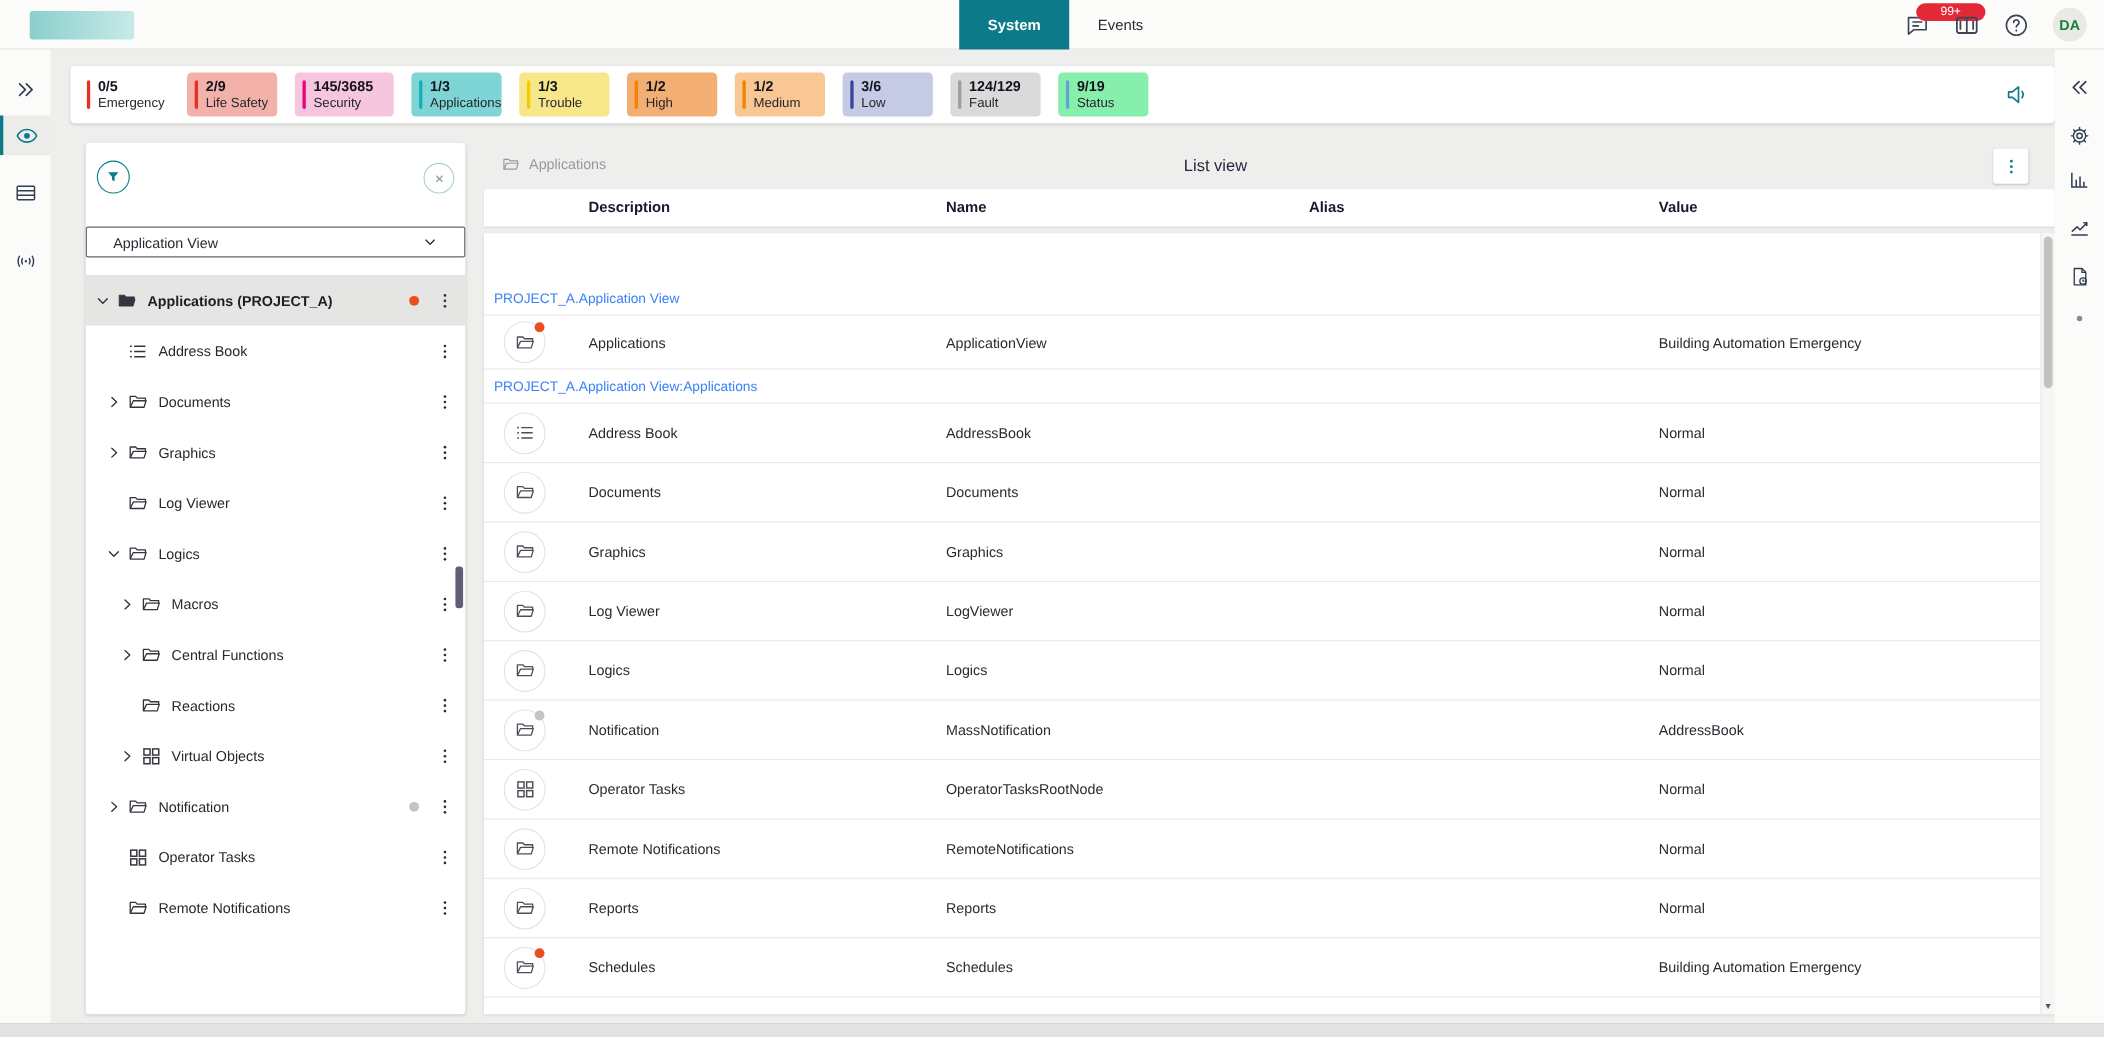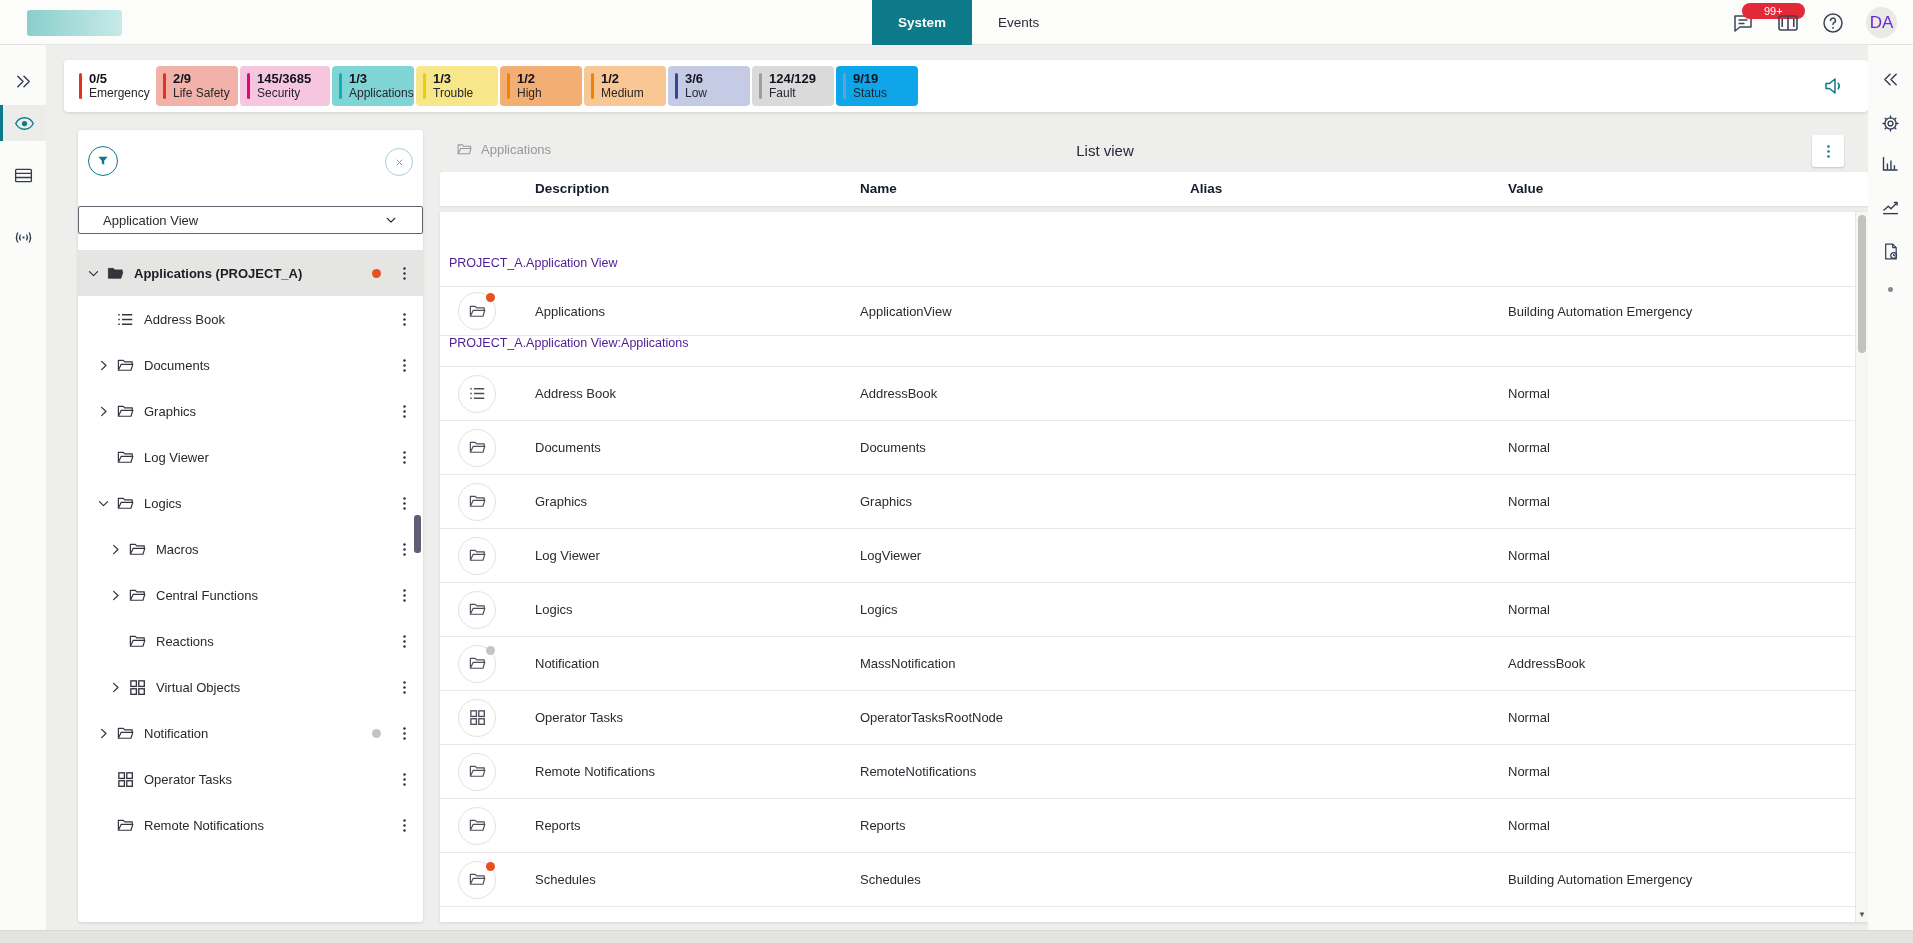--- a/index.html
+++ b/index.html
@@ -10,33 +10,33 @@
   
   .topbar{position:absolute;left:0;top:0;width:1913px;height:45px;background:#fcfcfa;border-bottom:1px solid #e3e3e1;z-index:6}
   .logo{position:absolute;left:27px;top:10px;width:95px;height:26px;border-radius:3px;background:linear-gradient(90deg,#8acfcb,#c7eae8)}
   .tabs{position:absolute;left:872px;top:0;height:45px;display:flex}
   .tab{height:45px;line-height:45px;padding:0 26px;font-size:13.5px;color:#2a2a38;cursor:pointer}
   .tab.active{background:#0c7a88;color:#fff;font-weight:bold}
   .tb-right{position:absolute;right:16px;top:0;height:45px;display:flex;align-items:center;gap:21px}
   .tb-icon{width:24px;height:24px;color:#3c4458;position:relative}
   .tb-icon svg{width:24px;height:24px}
   .badge99{position:absolute;top:-8px;left:11px;background:#e32837;color:#fff;border-radius:10px;font-size:11px;font-weight:normal;padding:2px 22px;line-height:12px;white-space:nowrap}
-  .avatar{width:31px;height:31px;border-radius:50%;background:#e9e9e5;color:#6d28d9;font-size:17px;font-weight:normal;display:flex;align-items:center;justify-content:center}
+  .avatar{width:31px;height:31px;border-radius:50%;background:#e9e9e5;color:#15803d;font-size:13px;font-weight:bold;display:flex;align-items:center;justify-content:center}
 
   
   .rail-left{position:absolute;left:0;top:45px;bottom:13px;width:46px;background:#fbfbf9;z-index:4}
   .rail-right{position:absolute;right:0;top:45px;bottom:13px;width:45px;background:#fbfbf9;display:flex;flex-direction:column;align-items:center;z-index:4}
   .rail-item{width:100%;height:40px;display:flex;align-items:center;justify-content:center;color:#323c55;cursor:pointer}
   .rail-item svg{width:21px;height:21px}
   .rail-item.active{background:#ececea;border-left:3px solid #0c7a88;color:#0c7a88}
   .rail-dot{width:5px;height:5px;border-radius:50%;background:#8a8a90;margin-top:18px}
 
   
   .alarmbar{position:absolute;left:64px;top:60px;width:1804px;height:52px;background:#fff;border-radius:4px;box-shadow:0 1px 3px rgba(0,0,0,.12);display:flex;align-items:center;padding:0 8px}
-  .badges{display:flex;gap:2px}
+  .badges{display:flex;gap:16px}
   .abadge{width:82px;height:40px;border-radius:4px;position:relative;padding:5px 0 0 17px;cursor:pointer}
   .abadge.wide{width:90px}
   .abadge .bar{position:absolute;left:7px;top:7px;width:3px;height:26px;border-radius:1.5px}
   .abadge .cnt{font-size:13px;font-weight:bold;color:#12121e;line-height:15px;white-space:nowrap}
   .abadge .lbl{font-size:12px;color:#26262c;line-height:15px;white-space:nowrap}
   .speaker{position:absolute;right:22px;top:50%;transform:translateY(-50%);width:24px;height:24px;color:#0c7a88;cursor:pointer}
 
   
   .treepanel{position:absolute;left:78px;top:130px;width:345px;height:792px;background:#fff;border-radius:3px;box-shadow:0 1px 3px rgba(0,0,0,.12)}
   .tp-head{height:46px;display:flex;align-items:flex-end;justify-content:space-between;padding:0 10px}
@@ -70,21 +70,21 @@
   .kebab-btn{position:absolute;right:24px;top:5px;width:32px;height:32px;background:#fff;border-radius:3px;box-shadow:0 1px 2px rgba(0,0,0,.18);display:flex;align-items:center;justify-content:center;color:#0c7a88;cursor:pointer}
   .kebab-btn svg{width:17px;height:17px}
 
   .thead{position:absolute;left:440px;top:172px;width:1428px;height:34px;background:#fff;border-radius:3px 3px 0 0;box-shadow:0 1px 2px rgba(0,0,0,.08)}
   .th{position:absolute;top:0;height:34px;line-height:34px;font-size:13.5px;font-weight:bold;color:#141c2e;cursor:pointer}
   .th-desc{left:95px}.th-name{left:420px}.th-alias{left:750px}.th-value{left:1068px}
 
   .tbody{position:absolute;left:440px;top:212px;width:1428px;height:710px;background:#fff;box-shadow:0 1px 3px rgba(0,0,0,.1);overflow:hidden}
   .tb-inner{margin-right:13px}
   .spacer{height:44px}
-  .row-group{height:31px;display:flex;align-items:flex-start;padding-left:9px;border-bottom:1px solid #e8e8e6;font-size:12.5px;color:#4c1d95}
+  .row-group{height:31px;display:flex;align-items:center;padding-left:9px;border-bottom:1px solid #e8e8e6;font-size:12.5px;color:#3b82f6}
   .row-item{height:54px;display:flex;align-items:center;border-bottom:1px solid #e8e8e6;cursor:pointer}
   .row-item.first{height:49px}
   .circ{width:38px;height:38px;flex:0 0 38px;border-radius:50%;border:1px solid #e2e2e0;margin-left:18px;position:relative;display:flex;align-items:center;justify-content:center;color:#4e4e58}
   .circ svg{width:19px;height:19px}
   .cdot{position:absolute;top:0;right:0;width:9px;height:9px;border-radius:50%}
   .cell{font-size:13px;color:#2a2a33;white-space:nowrap;overflow:hidden}
   .c-desc{margin-left:39px;width:325px}
   .c-name{width:330px}
   .c-alias{width:318px}
   .c-value{flex:1}
@@ -231,21 +231,21 @@
       <div class="abadge" style="background: rgb(198, 203, 229);">
     <span class="bar" style="background: rgb(55, 69, 156);"></span>
     <div class="cnt">3/6</div>
     <div class="lbl">Low</div>
   </div>
       <div class="abadge" style="background: rgb(218, 218, 218);">
     <span class="bar" style="background: rgb(158, 158, 158);"></span>
     <div class="cnt">124/129</div>
     <div class="lbl">Fault</div>
   </div>
-      <div class="abadge" style="background: #0ea5e9;">
+      <div class="abadge" style="background: #86efac;">
     <span class="bar" style="background: rgb(95, 163, 215);"></span>
     <div class="cnt">9/19</div>
     <div class="lbl">Status</div>
   </div>
     </div>
   <div class="speaker">
     <svg viewBox="0 0 24 24" fill="none" stroke="currentColor" stroke-width="1.5" stroke-linejoin="round" stroke-linecap="round">
         <path d="M4 9.5 h3.5 L13 5 v14 l-5.5 -4.5 H4 z"></path>
         <path d="M16.2 9.2 a4.6 4.6 0 0 1 0 5.6"></path>
       </svg>

